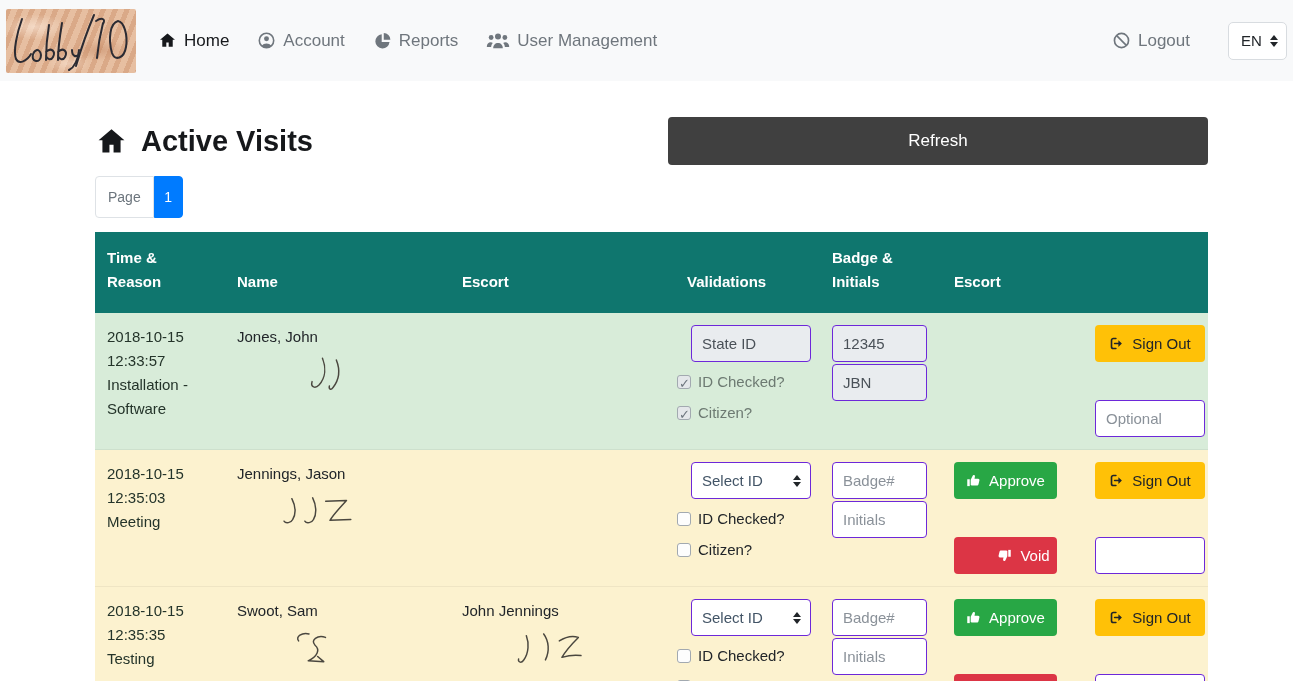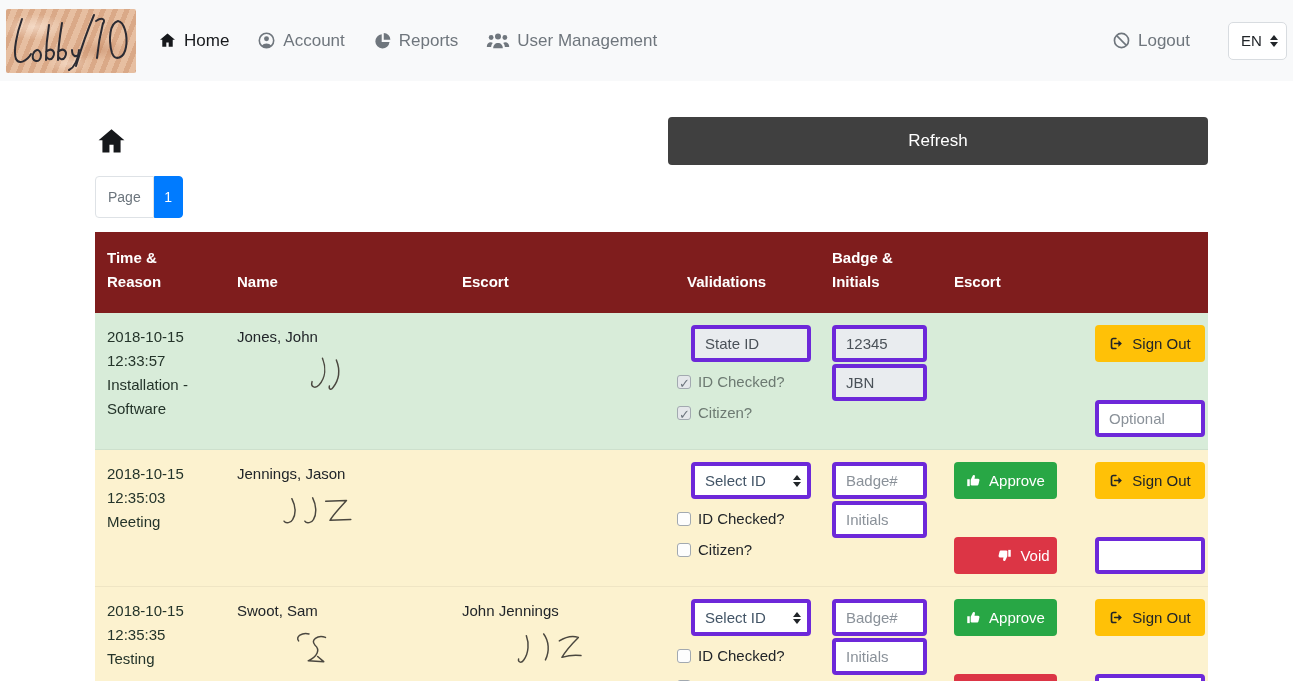--- a/index.html
+++ b/index.html
@@ -45,33 +45,33 @@
     display:inline-flex; align-items:center; justify-content:center; gap:8px; }
   .btn-refresh { width:540px; height:48px; background:#404040; color:#fff; font-size:17px; }
 
   .pager { display:inline-flex; margin-top:11px; }
   .pg { font-size:14px; height:42px; display:inline-flex; align-items:center; justify-content:center; cursor:pointer; }
   .pg-label { padding:0 12px; background:#fff; border:1px solid #dee2e6; color:#6c757d; border-radius:4px 0 0 4px; }
   .pg-num { width:29px; background:#007bff; color:#fff; border:1px solid #007bff; border-radius:0 4px 4px 0; }
 
   
   table.visits { width:1113px; margin-top:14px; border-collapse:collapse; table-layout:fixed; }
-  thead th { background:#7f1d1d; color:#fff; font-size:15px; font-weight:700; text-align:left;
+  thead th { background:#0f766e; color:#fff; font-size:15px; font-weight:700; text-align:left;
     vertical-align:bottom; padding:14px 12px 19px; line-height:24px; }
   tbody td { vertical-align:top; padding:12px; font-size:15px; line-height:24px; }
   tr.row-approved td { background:#d8ecd9; }
   tr.row-pending td { background:#fcf2cf; border-top:1px solid rgba(0,0,0,.05); }
   tbody tr { height:125px; }
 
   .cell-time div { color:#24342a; }
   .sig { display:block; margin-top:4px; }
   .sig path { fill:none; stroke:#4a473f; stroke-width:1.7; stroke-linecap:round; stroke-linejoin:round; }
 
   .val-cell { padding-left:2px !important; }
-  .input, .val-cell select { height:37px; border:4px solid #6d28d9; border-radius:4px;
+  .input, .val-cell select { height:37px; border:1px solid #6d28d9; border-radius:4px;
     background:#fff; font-size:15px; font-family:inherit; color:#425466; padding:0 10px; }
   .input::placeholder { color:#8a9199; }
   .input:disabled { background:#e9ecef; color:#4a5158; }
   .id-input { width:120px; margin-left:14px; }
   .sel-id select { width:120px; margin-left:14px; padding-right:26px; }
   .sel-id .caret { right:10px; }
 
   .chk-row { display:flex; align-items:center; gap:7px; margin-top:8px; }
   .chk-row + .chk-row { margin-top:7px; }
   .cb { width:14px; height:14px; flex:none; border:1px solid #a2a9b0; border-radius:3px; background:#fdfdfd; position:relative; cursor:pointer; }
@@ -179,20 +179,21 @@
 </div>
 
 <div class="main">
   <div class="head-row">
     <div class="page-title">
       <span class="ticon">
         <svg viewBox="0 0 24 24" fill="#16181b">
             <path d="M12 3 2.6 11h2.8v9h5.1v-5.6h3v5.6h5.1v-9h2.8z"></path>
           </svg>
       </span>
+      <span>Active Visits</span>
     </div>
     <button class="btn btn-refresh">Refresh</button>
   </div>
 
   <div class="pager">
     <span class="pg pg-label">Page</span>
     <span class="pg pg-num">1</span>
   </div>
 
   <table class="visits">

